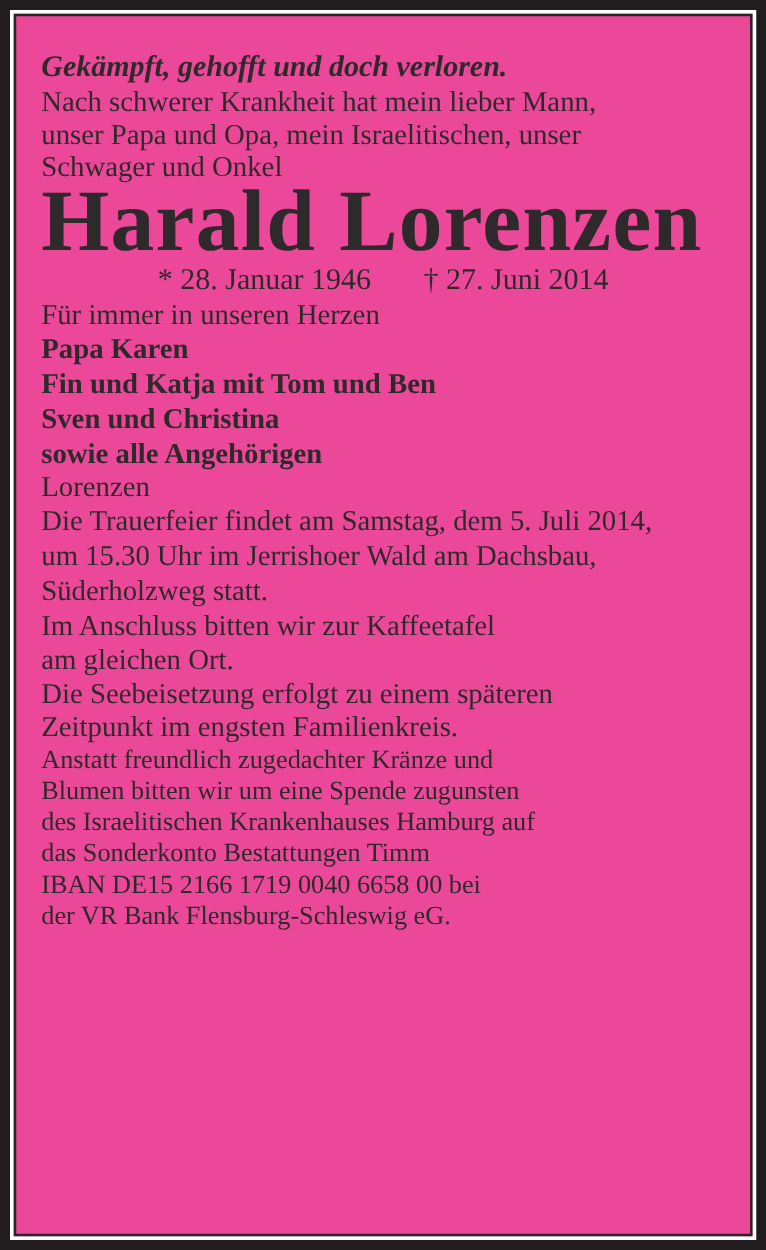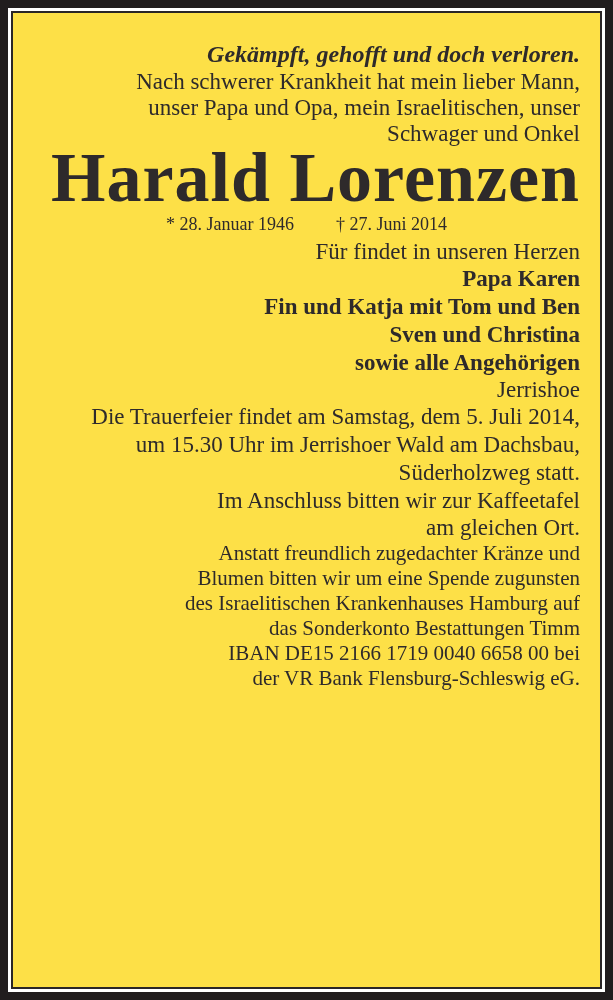--- a/index.html
+++ b/index.html
@@ -8,35 +8,35 @@
     background: #211d1e;            
     padding: 8px;
     font-family: "Liberation Serif", "DejaVu Serif", serif;
   }
   .white-gap {
     background: #ffffff;            
     padding: 3px; height: 100%; box-sizing: border-box;
   }
   .frame {
     border: 2px solid #2a2627;      
-    background: #fde047;
+    background: #ec4899;
     height: 100%; box-sizing: border-box;
     padding: 26px 20px 0 20px;
-    text-align: right;
+    text-align: left;
     color: #2e2a2b;
     overflow: hidden;
   }
   .frame p, .frame h1, .frame div { margin: 0; }
   .pre { white-space: pre-line; }
 
   .motto   { font-size: 24px; line-height: 30px; font-style: italic; font-weight: bold; }
   .intro   { margin-top: 24px; font-size: 23px; line-height: 26px; }
   .name    { margin-top: 22px; font-size: 70px; line-height: 62px; font-weight: bold;
              letter-spacing: 1px; }
-  .dates   { margin-top: 14px; font-size: 18px; line-height: 30px;
+  .dates   { margin-top: 14px; font-size: 24px; line-height: 30px;
              display: flex; justify-content: center; gap: 42px; }
   .loss    { margin-top: 18px; font-size: 23px; line-height: 26px; }
   .memory  { margin-top: 30px; font-size: 23px; line-height: 26px; }
   .mourners{ margin-top: 4px; font-size: 23px; line-height: 28px; font-weight: bold; }
   .place   { margin-top: 18px; font-size: 23px; line-height: 26px; }
   .service { margin-top: 12px; font-size: 23px; line-height: 28px; }
   .coffee  { margin-top: 14px; font-size: 23px; line-height: 27px; }
   .burial  { margin-top: 10px; font-size: 23px; line-height: 27px; }
   .donation{ margin-top: 14px; font-size: 21px; line-height: 25px; }
 </style>
@@ -54,36 +54,38 @@
 Schwager und Onkel</p>
 
       <h1 class="name">Harald Lorenzen</h1>
 
       <div class="dates">
         <span>* 28. Januar 1946</span>
         <span>† 27. Juni 2014</span>
       </div>
 
 
-      <p class="memory">Für findet in unseren Herzen</p>
+      <p class="memory">Für immer in unseren Herzen</p>
 
       <div class="mourners pre">Papa Karen
 Fin und Katja mit Tom und Ben
 Sven und Christina
 sowie alle Angehörigen</div>
 
-      <p class="place">Jerrishoe</p>
+      <p class="place">Lorenzen</p>
 
       <p class="service pre">Die Trauerfeier findet am Samstag, dem 5. Juli 2014,
 um 15.30 Uhr im Jerrishoer Wald am Dachsbau,
 Süderholzweg statt.</p>
 
       <p class="coffee pre">Im Anschluss bitten wir zur Kaffeetafel
 am gleichen Ort.</p>
 
+      <p class="burial pre">Die Seebeisetzung erfolgt zu einem späteren
+Zeitpunkt im engsten Familienkreis.</p>
 
       <p class="donation pre">Anstatt freundlich zugedachter Kränze und
 Blumen bitten wir um eine Spende zugunsten
 des Israelitischen Krankenhauses Hamburg auf
 das Sonderkonto Bestattungen Timm
 IBAN DE15 2166 1719 0040 6658 00 bei
 der VR Bank Flensburg-Schleswig eG.</p>
 
     </div>
   </div>

